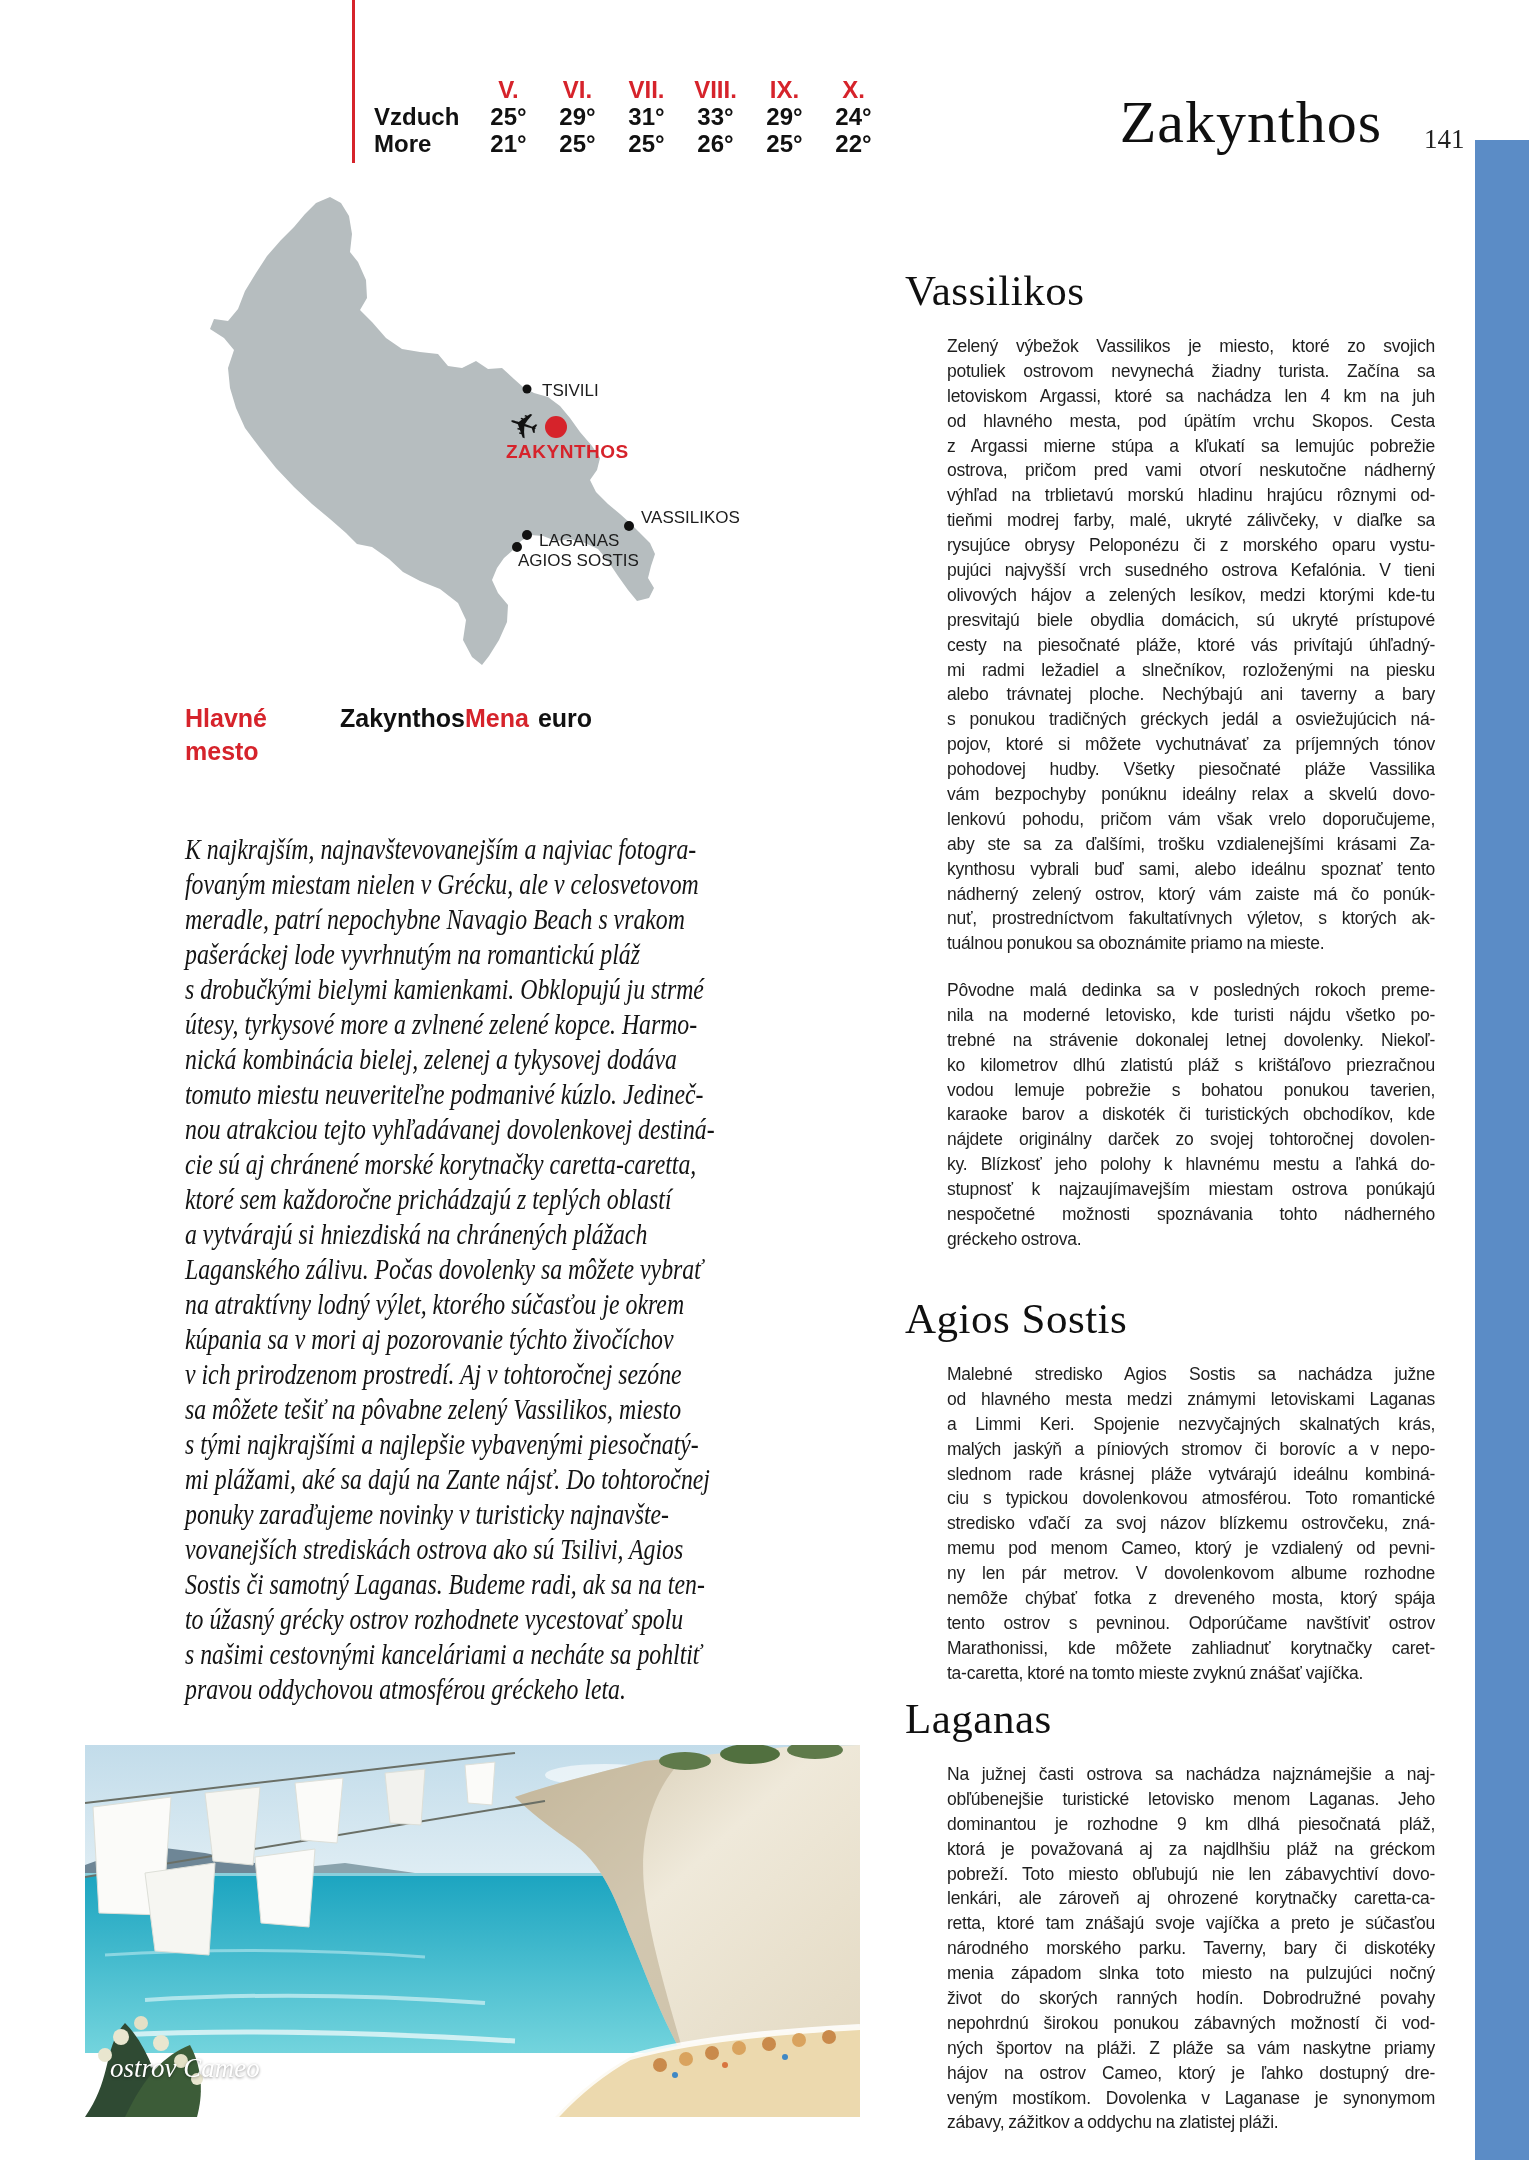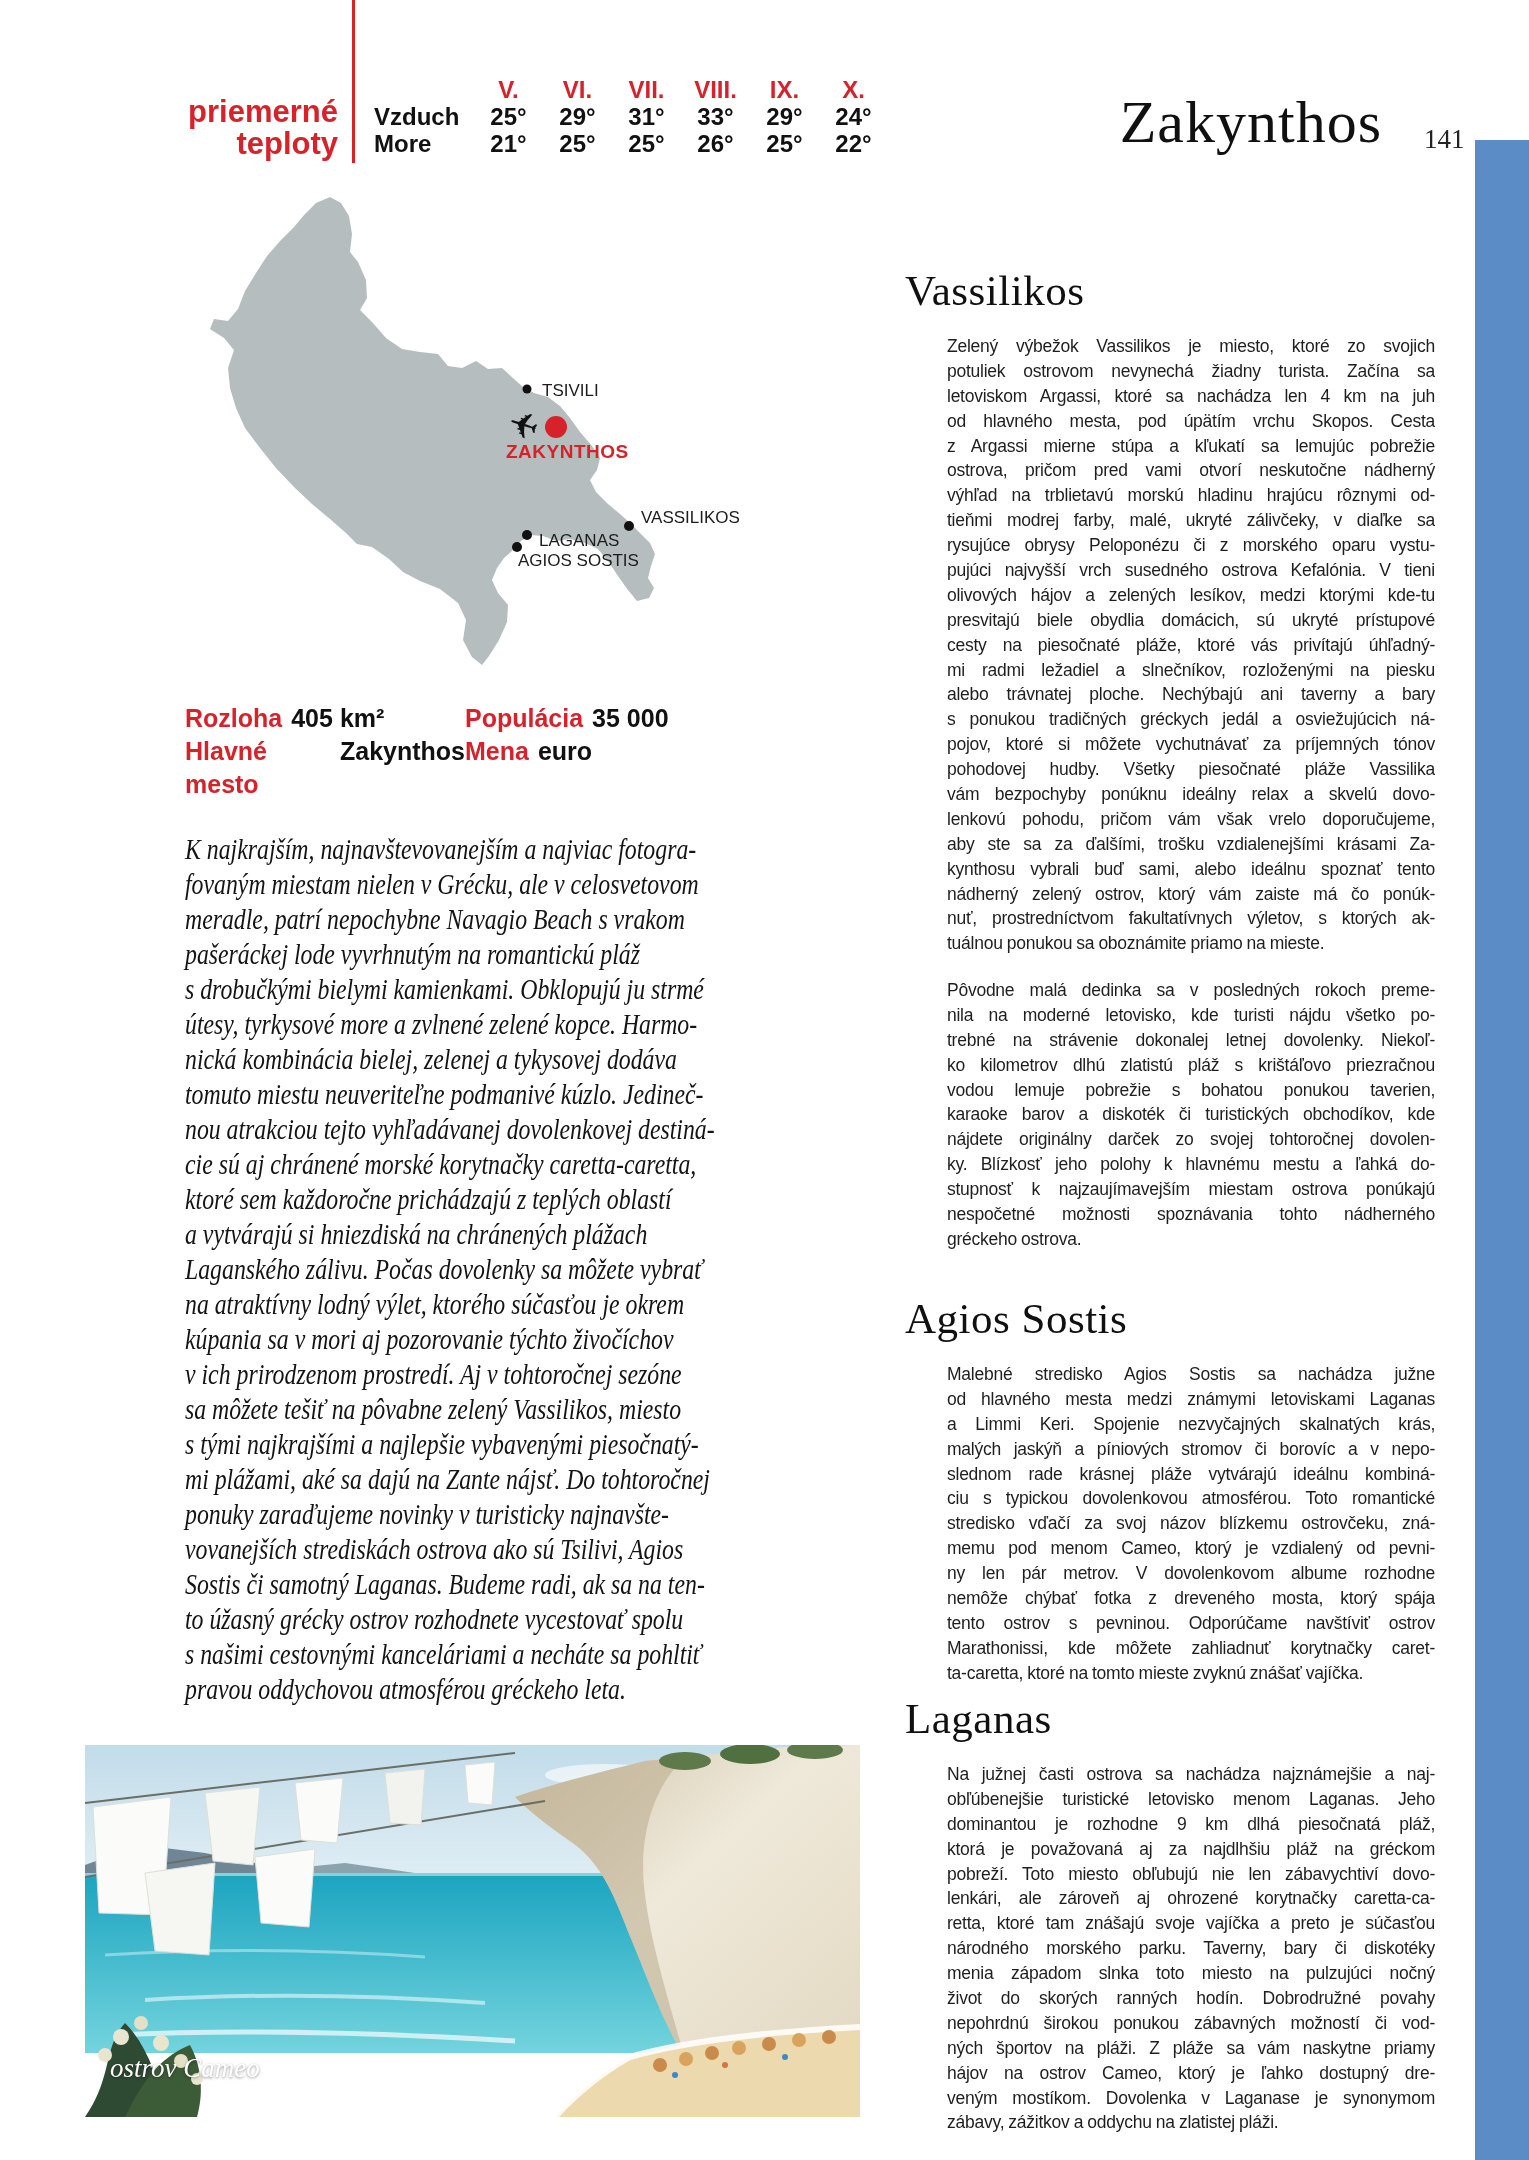--- a/index.html
+++ b/index.html
@@ -60,24 +60,20 @@
   
   .photo { position:absolute; left:85px; top:1745px; width:775px; height:372px; overflow:hidden; }
   .photo-caption { position:absolute; left:25px; top:308px; font-family:"Liberation Serif",serif;
                    font-style:italic; font-size:27px; color:#ffffff; text-shadow:0 1px 3px rgba(0,0,0,.45); }
 </style>
 </head>
 <body>
 
 <div class="page">
 
-  <div class="temp-label">
-    <div>priemerné</div>
-    <div>teploty</div>
-  </div>
   <div class="red-divider"></div>
 
   <div class="temp-table">
     <div class="temp-row months">
       <div class="lbl"></div>
       <div class="cell">V.</div>
       <div class="cell">VI.</div>
       <div class="cell">VII.</div>
       <div class="cell">VIII.</div>
       <div class="cell">IX.</div>
@@ -127,30 +123,20 @@
     <text class="map-capital-label" x="506" y="458">ZAKYNTHOS</text>
     <circle cx="629" cy="526" r="5" fill="#111"></circle>
     <text class="map-town-label" x="641" y="523">VASSILIKOS</text>
     <circle cx="527" cy="535" r="5" fill="#111"></circle>
     <text class="map-town-label" x="539" y="546">LAGANAS</text>
     <circle cx="517" cy="547" r="5" fill="#111"></circle>
     <text class="map-town-label" x="518" y="566">AGIOS SOSTIS</text>
   </svg>
 
   <div class="facts">
-    <div class="frow">
-      <div class="cell c1">
-        <span class="flabel">Rozloha</span>
-        <span class="fvalue">405 km²</span>
-      </div>
-      <div class="cell">
-        <span class="flabel">Populácia</span>
-        <span class="fvalue">35 000</span>
-      </div>
-    </div>
     <div class="frow">
       <div class="cell c1">
         <span class="flabel">Hlavné mesto</span>
         <span class="fvalue">Zakynthos</span>
       </div>
       <div class="cell">
         <span class="flabel">Mena</span>
         <span class="fvalue">euro</span>
       </div>
     </div>

